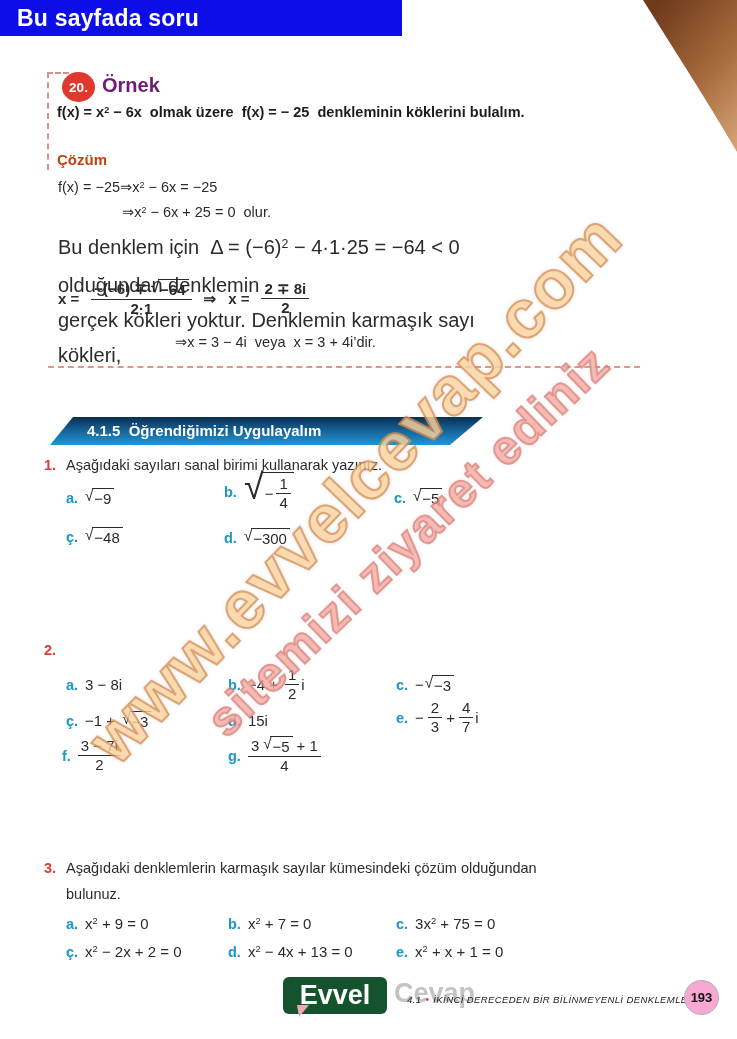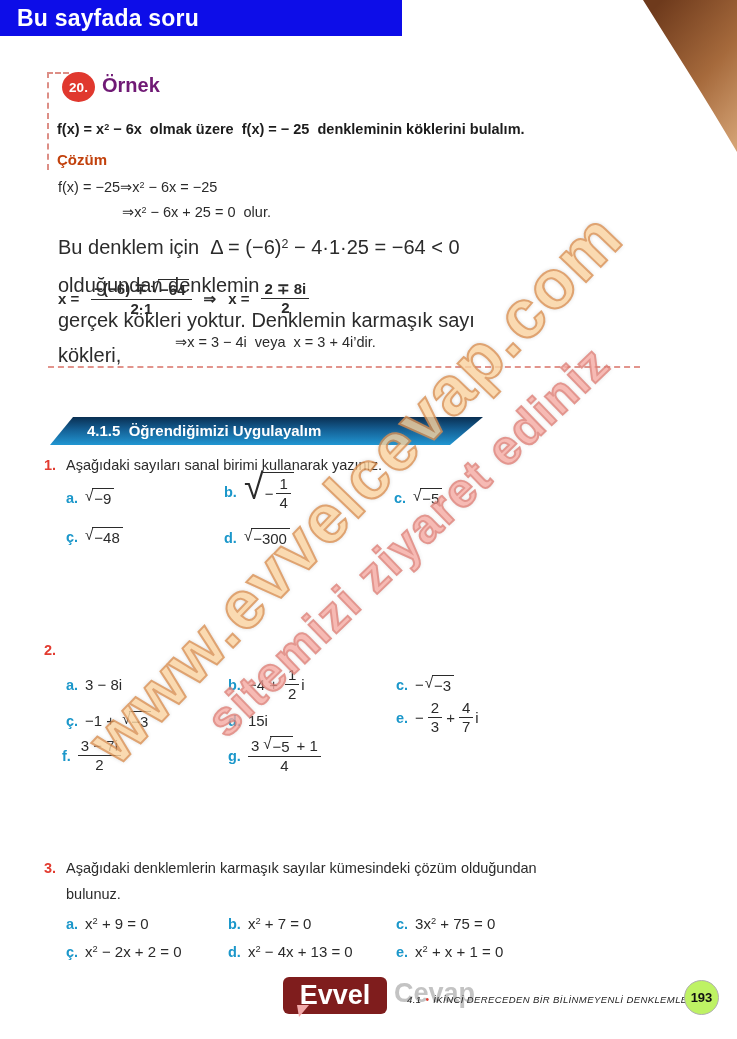--- a/index.html
+++ b/index.html
@@ -13,21 +13,21 @@
 
   
   .corner-svg{left:635px;top:0;}
 
   
   .dash-h{left:47px;top:72px;width:22px;border-top:2px dashed #dd8e86;}
   .dash-v{left:47px;top:72px;height:98px;border-left:2px dashed #dd8e86;}
   .badge{left:62px;top:72px;width:33px;height:30px;background:#e0382e;border-radius:50%;
     color:#fff;font-size:13.5px;font-weight:700;display:flex;align-items:center;justify-content:center;}
   .ornek{left:102px;top:74px;color:#701a75;font-size:20px;font-weight:700;}
-  .statement{left:57px;top:121px;font-size:14.5px;font-weight:700;color:#1c1c1c;}
+  .statement{left:57px;top:104px;font-size:14.5px;font-weight:700;color:#1c1c1c;}
   .cozum{left:57px;top:151px;color:#c2410c;font-size:15px;font-weight:700;}
   .mline{font-size:14.5px;display:flex;align-items:center;}
   .sline1{left:58px;top:179px;}
   .sline2{left:122px;top:204px;}
   .para{left:58px;top:230px;width:470px;font-size:20px;line-height:35px;}
   .roots{left:58px;top:279px;display:flex;align-items:center;gap:12px;font-size:15px;font-weight:700;}
   .result{left:175px;top:334px;}
   .dashed-sep{left:48px;top:366px;width:592px;border-top:2px dashed #e2948c;}
 
   
@@ -57,30 +57,30 @@
   
   .wm{pointer-events:none;font-weight:700;white-space:nowrap;z-index:6;}
   .wm1{left:100px;top:712px;font-size:68px;letter-spacing:2px;color:#f9d3a0;
     -webkit-text-stroke:2px #d98f52;text-shadow:0 0 4px rgba(130,130,130,.55);
     transform:rotate(-46deg);transform-origin:0 50%;opacity:.82;}
   .wm2{left:215px;top:700px;font-size:48px;letter-spacing:2px;color:#f5aaa2;
     -webkit-text-stroke:2px #dd7d74;text-shadow:0 0 4px rgba(150,150,150,.5);
     transform:rotate(-44deg);transform-origin:0 50%;opacity:.8;}
 
   
-  .logo-badge{left:283px;top:977px;width:104px;height:37px;background:#7f1d1d;border-radius:6px;
+  .logo-badge{left:283px;top:977px;width:104px;height:37px;background:#14532d;border-radius:6px;
     color:#fff;font-size:27px;font-weight:700;display:flex;align-items:center;justify-content:center;z-index:2;}
   .logo-badge::after{content:"";position:absolute;left:14px;bottom:-11px;
     border:8px solid transparent;border-top:12px solid #f2a9a9;border-right-width:10px;border-left-width:2px;}
   .logo-cevap{left:394px;top:978px;color:#c3c3c3;font-size:27px;font-weight:700;z-index:1;}
   .caption{left:407px;top:994px;font-size:9.5px;font-style:italic;color:#1a1a1a;letter-spacing:.4px;
     display:flex;align-items:center;gap:4px;z-index:3;}
   .caption .dot{color:#e23b30;font-size:10px;}
   .page-circle{left:684px;top:980px;width:35px;height:35px;border:1.5px solid #b0b0b0;border-radius:50%;
-    background:#bef264;display:flex;align-items:center;justify-content:center;
+    background:#f9a8d4;display:flex;align-items:center;justify-content:center;
     font-size:13px;font-weight:700;color:#111;box-sizing:border-box;z-index:3;}
 </style>
 </head>
 <body>
 
 <div class="page">
 
   <div class="abs top-banner">
     <span>Bu sayfada soru bulunmamaktadır!..</span>
   </div>

